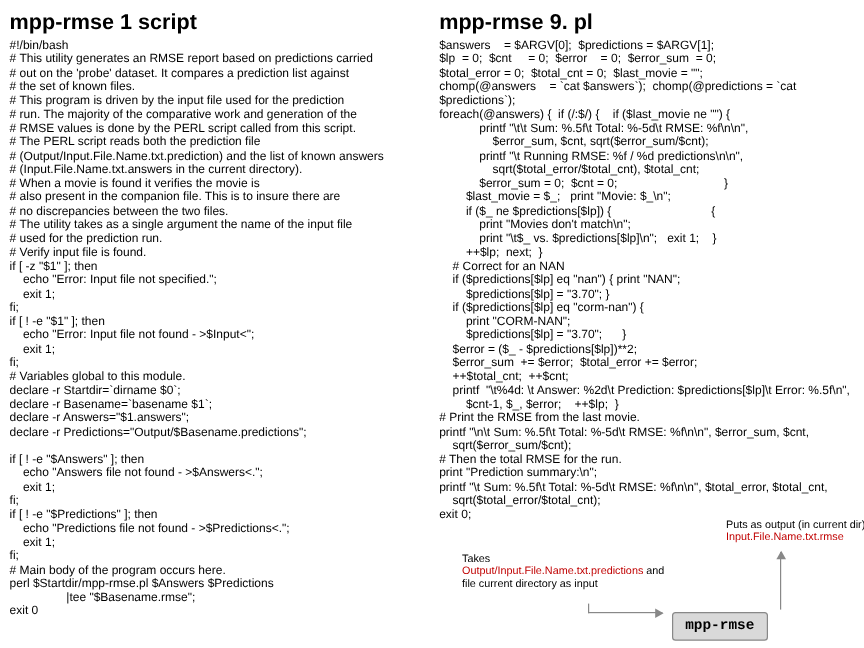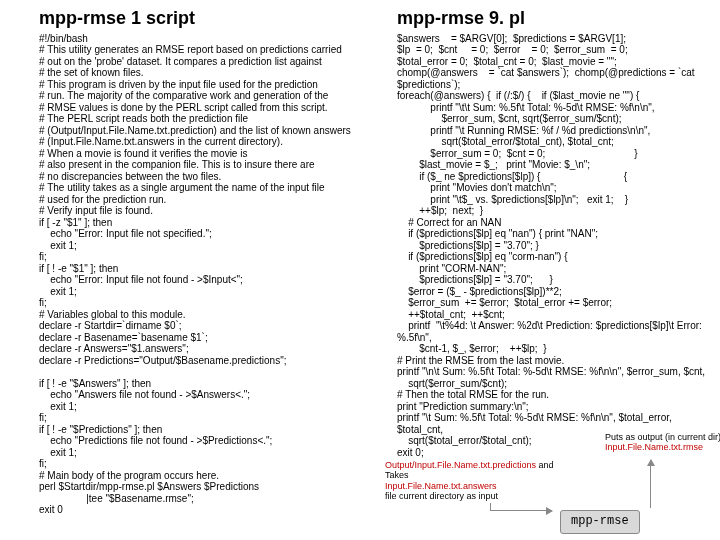--- a/index.html
+++ b/index.html
@@ -13,21 +13,20 @@
     line-height: 1.15;
     background: white;
     position: relative;
   }
   .columns {
     display: flex;
     gap: 12px;
   }
   .col {
     flex: 1;
-    margin-left: 31px;
   }
   .title {
     font-size: 18px;
     font-weight: bold;
     margin-bottom: 4px;
   }
   .script-part {
     font-family: Arial, sans-serif;
     font-weight: bold;
   }
@@ -162,29 +161,28 @@
     sqrt($error_sum/$cnt);
 # Then the total RMSE for the run.
 print "Prediction summary:\n";
 printf "\t Sum: %.5f\t Total: %-5d\t RMSE: %f\n\n", $total_error, $total_cnt,
     sqrt($total_error/$total_cnt);
 exit 0;</div>
   </div>
 </div>
 
 <div class="note" style="left:385px; top:460px; width:180px;">
+  <div>Takes</div>
   <div><span class="red">Output/Input.File.Name.txt.predictions</span><span> and</span></div>
-  <div>Takes</div>
-  <div class="red">Input.File.Name.txt.answers</div>
   <div>file current directory as input</div>
 </div>
 
 <div class="note" style="left:605px; top:432px; width:120px;">
   <div>Puts as output (in current dir)</div>
   <div class="red">Input.File.Name.txt.rmse</div>
 </div>
 
-<div class="box" style="left:560px; top:510px;">mpp-rmse</div>
+<div class="box" style="left:560px; top:510px;font-weight:bold;">mpp-rmse</div>
 
 <div class="arrow" style="left:490px; top:510px; width:62px;"></div>
 <div class="vline" style="left:490px; top:503px; height:8px;"></div>
 
 <div class="vline arrow up" style="left:650px; top:460px; height:48px; border-top:none;"></div>
 
 </body></html>

